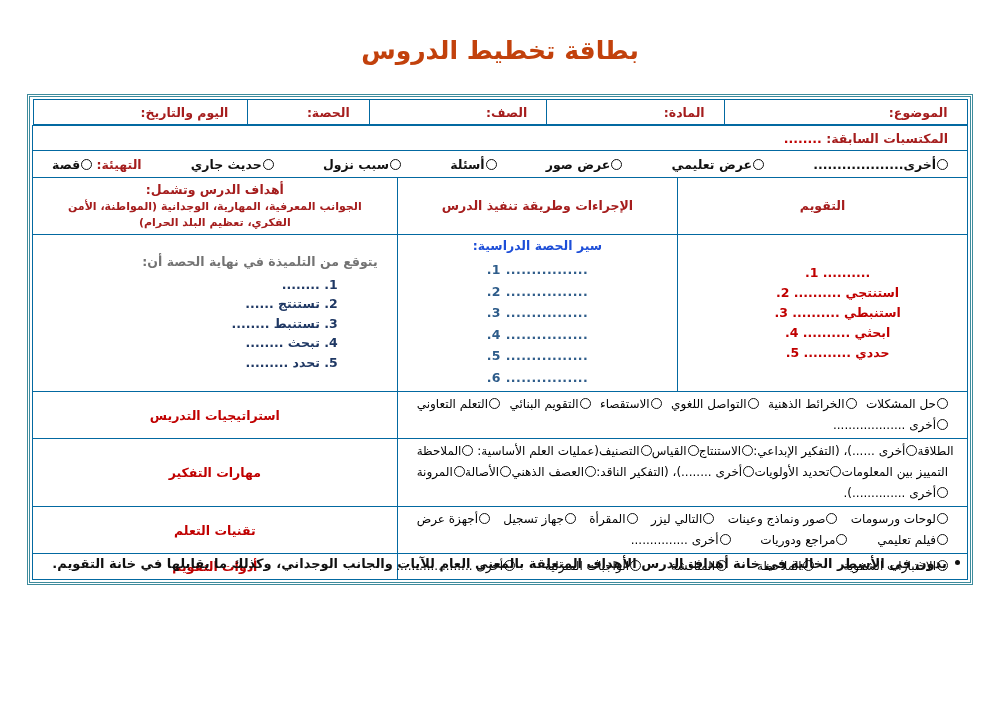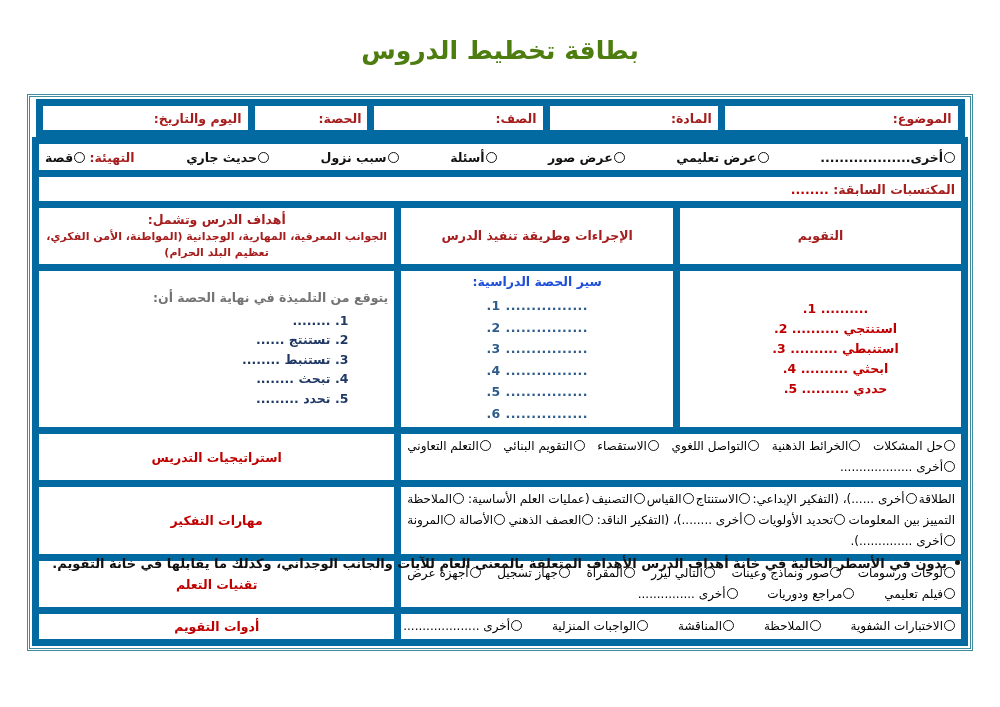--- a/index.html
+++ b/index.html
@@ -17,21 +17,21 @@
   .page {
     position: relative;
     width: 1000px;
     height: 707px;
     background: #fff;
   }
 
   
   .doc-title {
     text-align: center;
-    color: #4d7c0f;
+    color: #c2410c;
     font-size: 25px;
     font-weight: bold;
     padding-top: 36px;
     letter-spacing: 0;
   }
 
   
   .frame {
     position: absolute;
     top: 94px;
@@ -40,23 +40,23 @@
     border: 3px double #3d8b9c;
     padding: 2px;
     background: #fff;
   }
   table.card {
     width: 100%;
     border-collapse: collapse;
     table-layout: fixed;
   }
   table.card td {
-    border: 7px solid #0369a1;
+    border: 1px solid #0369a1;
     vertical-align: middle;
-    padding: 2px 6px;
+    padding: 2px 19px;
   }
   .dots     { letter-spacing: .5px; }
 
   
   .hdr-cell {
     height: 20px;
     font-weight: bold;
     font-size: 12.5px;
     color: #a51d1d;
     text-align: right;
@@ -235,44 +235,44 @@
               <td class="hdr-cell">الصف:</td>
               <td class="hdr-cell">الحصة:</td>
               <td class="hdr-cell">اليوم والتاريخ:</td>
             </tr>
           </tbody>
               </table>
         </td>
       </tr>
 
       <tr>
+        <td colspan="3" class="prev-cell">
+          <span>المكتسبات السابقة:</span>
+          <span class="dots">........</span>
+        </td>
+      </tr>
+
+      <tr>
         <td colspan="3" class="tahyia">
           <div class="spread">
             <span class="opt">
               <span class="lead">التهيئة:</span>
               <span class="circ"></span><span>قصة</span>
             </span>
             <span class="opt"><span class="circ"></span><span>حديث جاري</span></span>
             <span class="opt"><span class="circ"></span><span>سبب نزول</span></span>
             <span class="opt"><span class="circ"></span><span>أسئلة</span></span>
             <span class="opt"><span class="circ"></span><span>عرض صور</span></span>
             <span class="opt"><span class="circ"></span><span>عرض تعليمي</span></span>
             <span class="opt"><span class="circ"></span><span>أخرى...................</span></span>
           </div>
         </td>
       </tr>
 
       <tr>
-        <td colspan="3" class="prev-cell">
-          <span>المكتسبات السابقة:</span>
-          <span class="dots">........</span>
-        </td>
-      </tr>
-
-      <tr>
         <td class="colhead">التقويم</td>
         <td class="colhead">الإجراءات وطريقة تنفيذ الدرس</td>
         <td class="colhead">
           <span>أهداف الدرس وتشمل:</span>
           <span class="sub">الجوانب المعرفية، المهارية، الوجدانية (المواطنة، الأمن الفكري، تعظيم البلد الحرام)</span>
         </td>
       </tr>
 
       <tr>
         <td class="body-cell eval-col">

